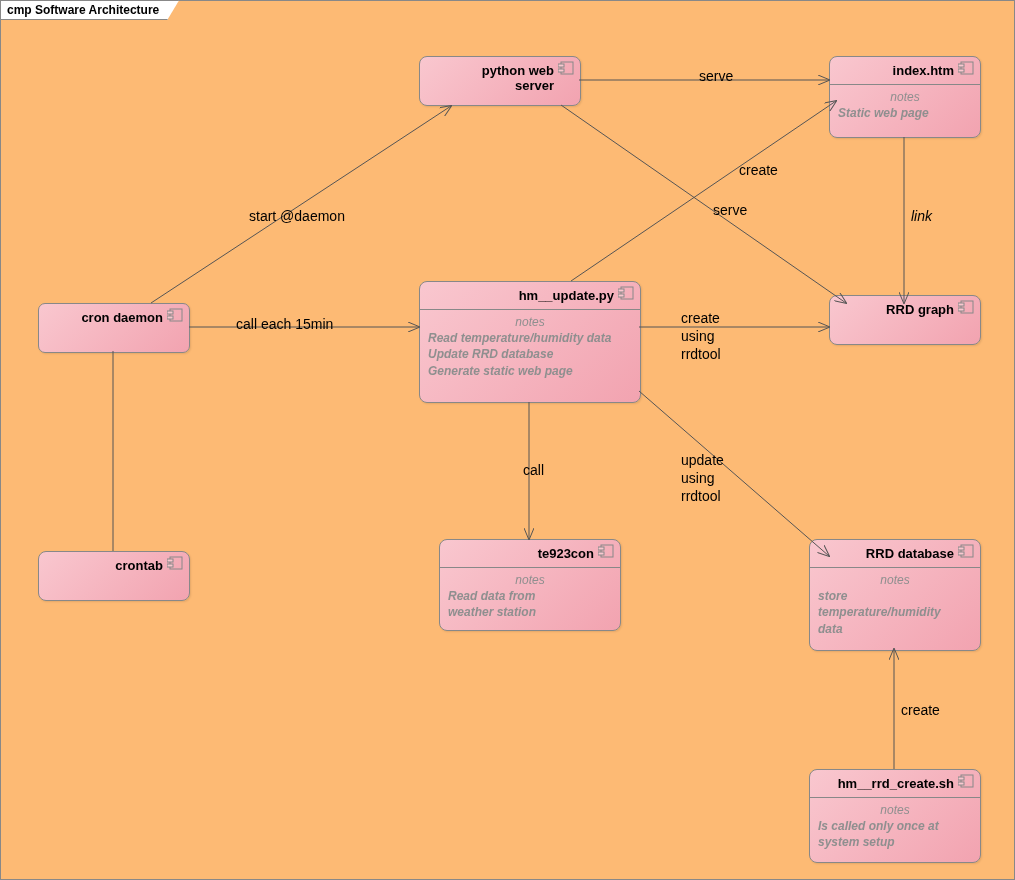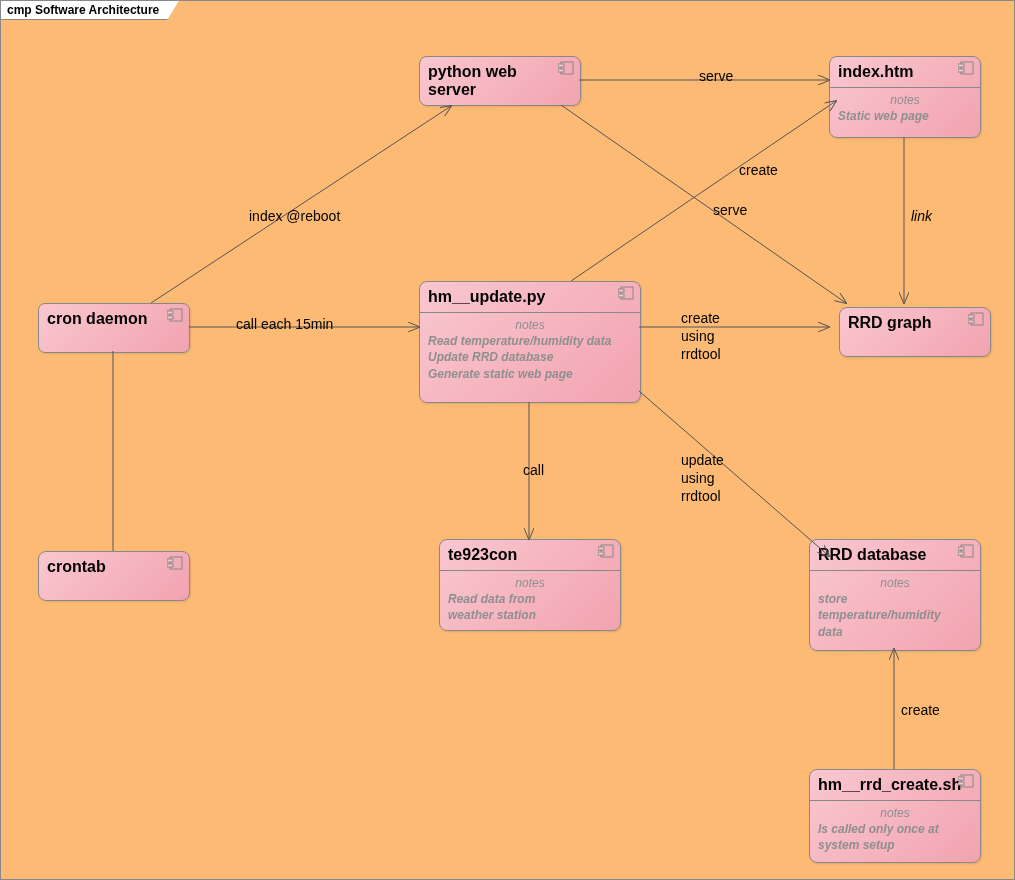--- a/index.html
+++ b/index.html
@@ -31,23 +31,23 @@
   .component {
     position: absolute;
     background: linear-gradient(135deg, #f9c7cf 0%, #f2a3b0 100%);
     border: 1px solid #888;
     border-radius: 8px;
     box-shadow: 1px 1px 2px rgba(0,0,0,0.1);
   }
   .component .chead {
     position: relative;
     padding: 6px 26px 6px 8px;
-    text-align: left;
+    text-align: right;
     font-weight: bold;
-    font-size: 16px;
+    font-size: 13px;
   }
   .component .chead.with-sep {
     border-bottom: 1px solid #888;
   }
   .component .cicon {
     position: absolute;
     top: 4px;
     right: 6px;
     width: 16px;
     height: 14px;
@@ -160,21 +160,21 @@
           <rect x="0" y="3" width="6" height="3" fill="#f9c7cf" stroke="#888"></rect>
           <rect x="0" y="8" width="6" height="3" fill="#f9c7cf" stroke="#888"></rect>
         </svg>
     </div>
     <div class="cbody">
       <span class="notes-label">notes</span>
       <span class="notes-text" style="white-space:pre-line;">Static web page</span>
     </div>
   </div>
 
-  <div class="component" style="left:828px; top:306px; width:150px; height:48px;margin-left:10px;">
+  <div class="component" style="left:828px; top:294px; width:150px; height:48px;">
     <div class="chead"><span>RRD graph</span>
       <svg class="cicon" viewBox="0 0 16 14">
           <rect x="3" y="1" width="12" height="12" fill="none" stroke="#888"></rect>
           <rect x="0" y="3" width="6" height="3" fill="#f9c7cf" stroke="#888"></rect>
           <rect x="0" y="8" width="6" height="3" fill="#f9c7cf" stroke="#888"></rect>
         </svg>
     </div>
   </div>
 
   <div class="component" style="left:808px; top:538px; width:170px; height:110px;">
@@ -231,21 +231,21 @@
 
     <line x1="578" y1="79" x2="828" y2="79" stroke="#555" stroke-width="1" marker-end="url(#arrow)"></line>
 
     <line x1="560" y1="104" x2="845" y2="302" stroke="#555" stroke-width="1" marker-end="url(#arrow)"></line>
 
     <line x1="903" y1="136" x2="903" y2="302" stroke="#555" stroke-width="1" marker-end="url(#arrow)"></line>
 
     <line x1="893" y1="768" x2="893" y2="648" stroke="#555" stroke-width="1" marker-end="url(#arrow)"></line>
   </svg>
 
-  <div class="edge-label" style="left:248px; top:206px;">index @reboot</div>
+  <div class="edge-label" style="left:248px; top:206px;">start @daemon</div>
   <div class="edge-label" style="left:235px; top:314px;">call each 15min</div>
   <div class="edge-label" style="left:494px; top:460px;margin-left:28px;">call</div>
   <div class="edge-label" style="left:738px; top:160px;">create</div>
   <div class="edge-label" style="left:910px; top:206px;font-style:italic;">link</div>
   <div class="edge-label" style="left:698px; top:66px;">serve</div>
   <div class="edge-label" style="left:712px; top:200px;">serve</div>
   <div class="edge-label" style="left:680px; top:308px; white-space:pre-line;">create
 using
 rrdtool</div>
   <div class="edge-label" style="left:680px; top:450px; white-space:pre-line;">update

